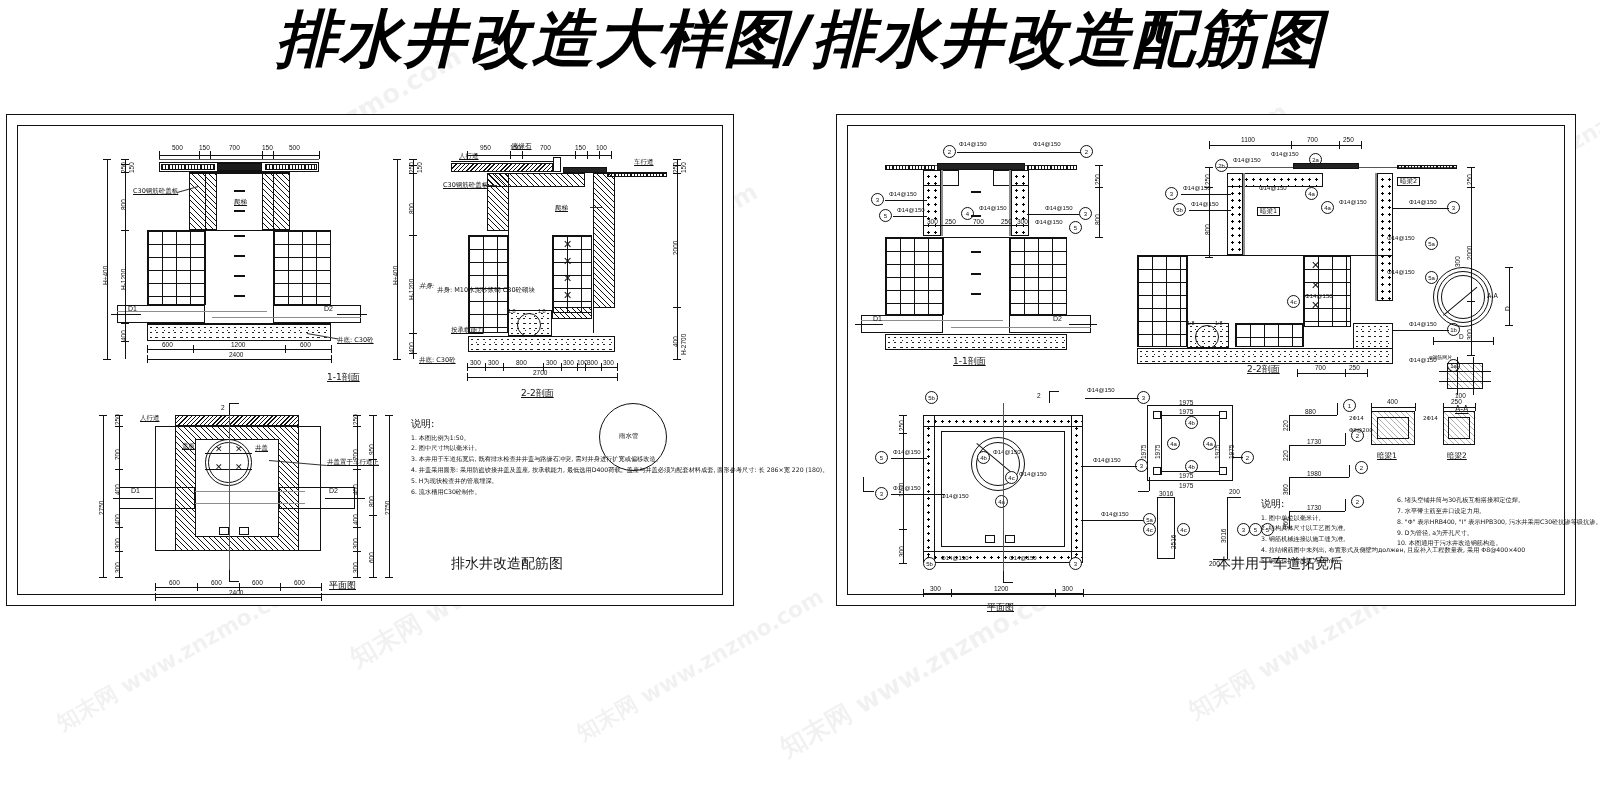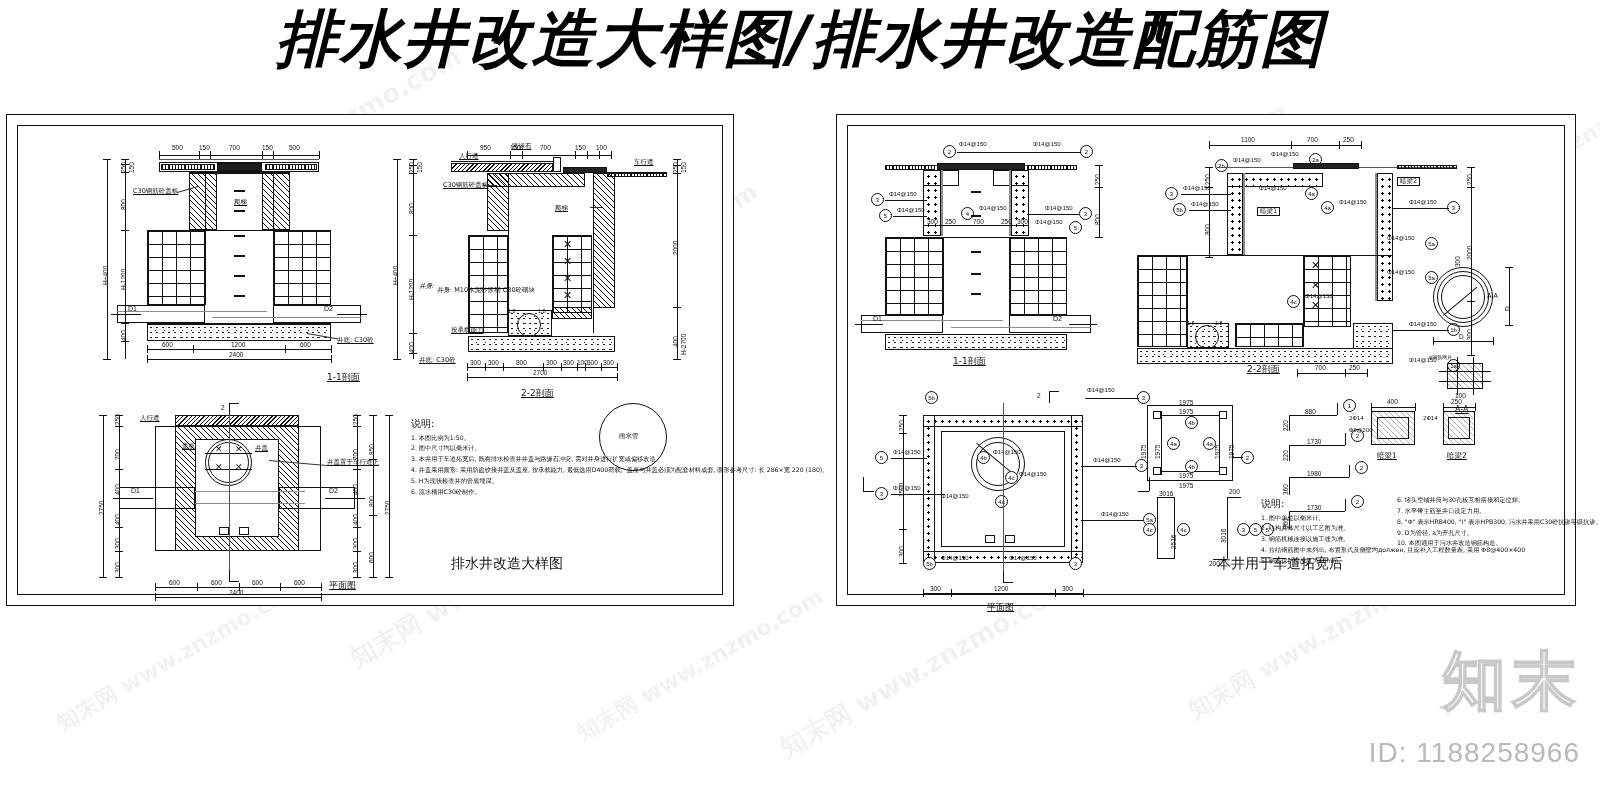--- a/index.html
+++ b/index.html
@@ -544,21 +544,21 @@
     <div class="notes" style="left:404px; top:300px; width:310px;">
       <div class="nhead">说明:</div>
       <div>1. 本图比例为1:50。</div>
       <div>2. 图中尺寸均以毫米计。</div>
       <div>3. 本井用于车道拓宽后, 既有排水检查井井盖与路缘石冲突, 需对井身进行扩宽或偏移改造。</div>
       <div>4. 井盖采用圆形: 采用防盗铰接井盖及盖座, 按承载能力, 最低选用D400荷载。盖座与井盖必须为配套材料成套, 圆形参考尺寸: 长 286×宽 220 (180)。</div>
       <div>5. H为现状检查井的管底埋深。</div>
       <div>6. 流水槽用C30砼制作。</div>
     </div>
 
-    <div class="sheet-caption" style="left:444px; top:440px;">排水井改造大样图</div>
+    <div class="sheet-caption" style="left:444px; top:440px;">排水井改造配筋图</div>
   </div>
 
   <div class="frame" id="frame-right">
     <div class="frame-inner"></div>
 
     <div class="cad">
       <div class="bub" style="left:106px; top:30px;">2</div>
       <div class="bub" style="left:243px; top:30px;">2</div>
       <div class="rb" style="left:122px; top:26px;">Φ14@150</div>
       <div class="rb" style="left:196px; top:26px;">Φ14@150</div>
@@ -948,16 +948,14 @@
       <div>6. 堵头空铺井筒与30孔板互相搭接和定位焊。</div>
       <div>7. 水平带主筋至井口设定力用。</div>
       <div>8. "Φ" 表示HRB400, "Ⅰ" 表示HPB300, 污水井采用C30砼抗渗等级抗渗。</div>
       <div>9. D为管径, a为开孔尺寸。</div>
       <div>10. 本图通用于污水井改造钢筋构造。</div>
     </div>
 
     <div class="sheet-caption" style="left:380px; top:440px;">本井用于车道拓宽后</div>
   </div>
 
-  <div id="wm-logo">知末</div>
-  <div id="wm-id">ID: 1188258966</div>
 
 </div>
 
 </body></html>

